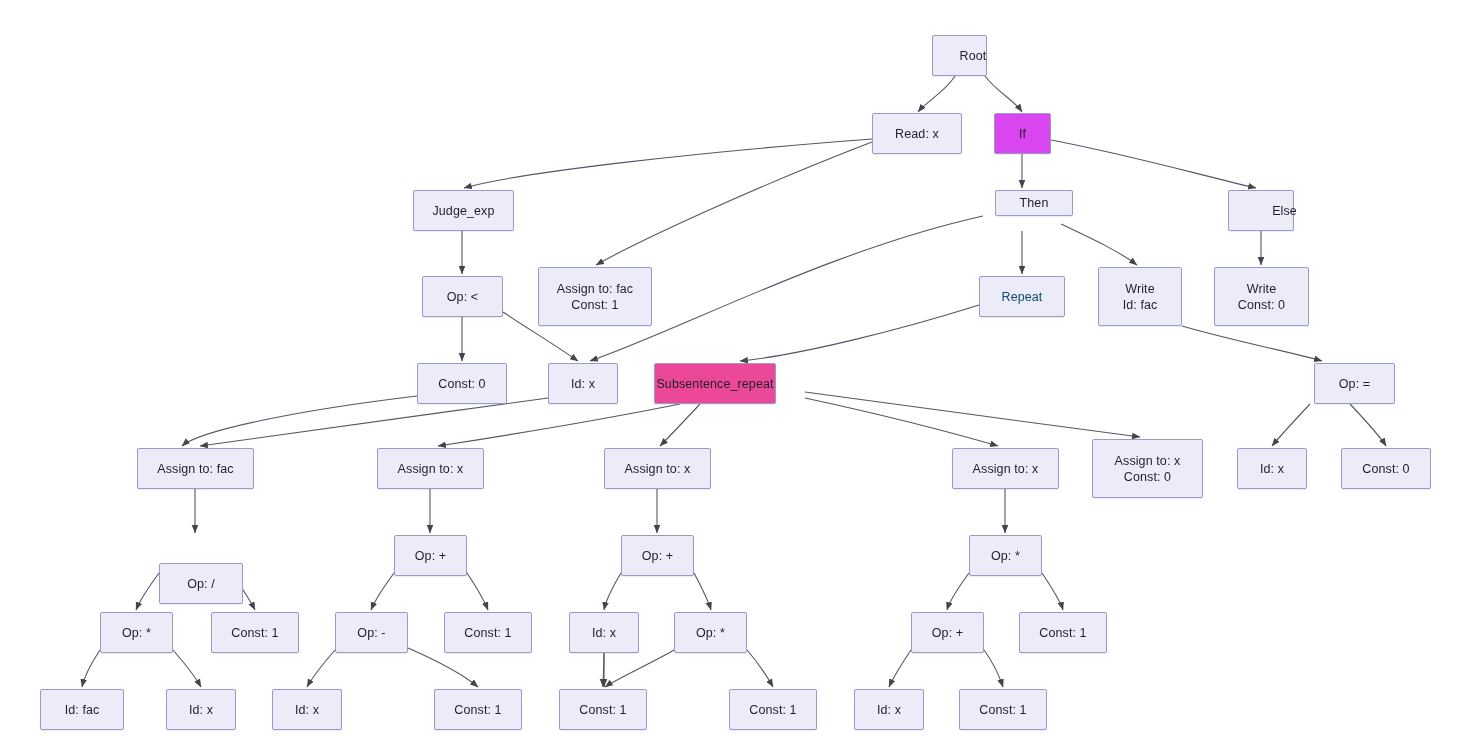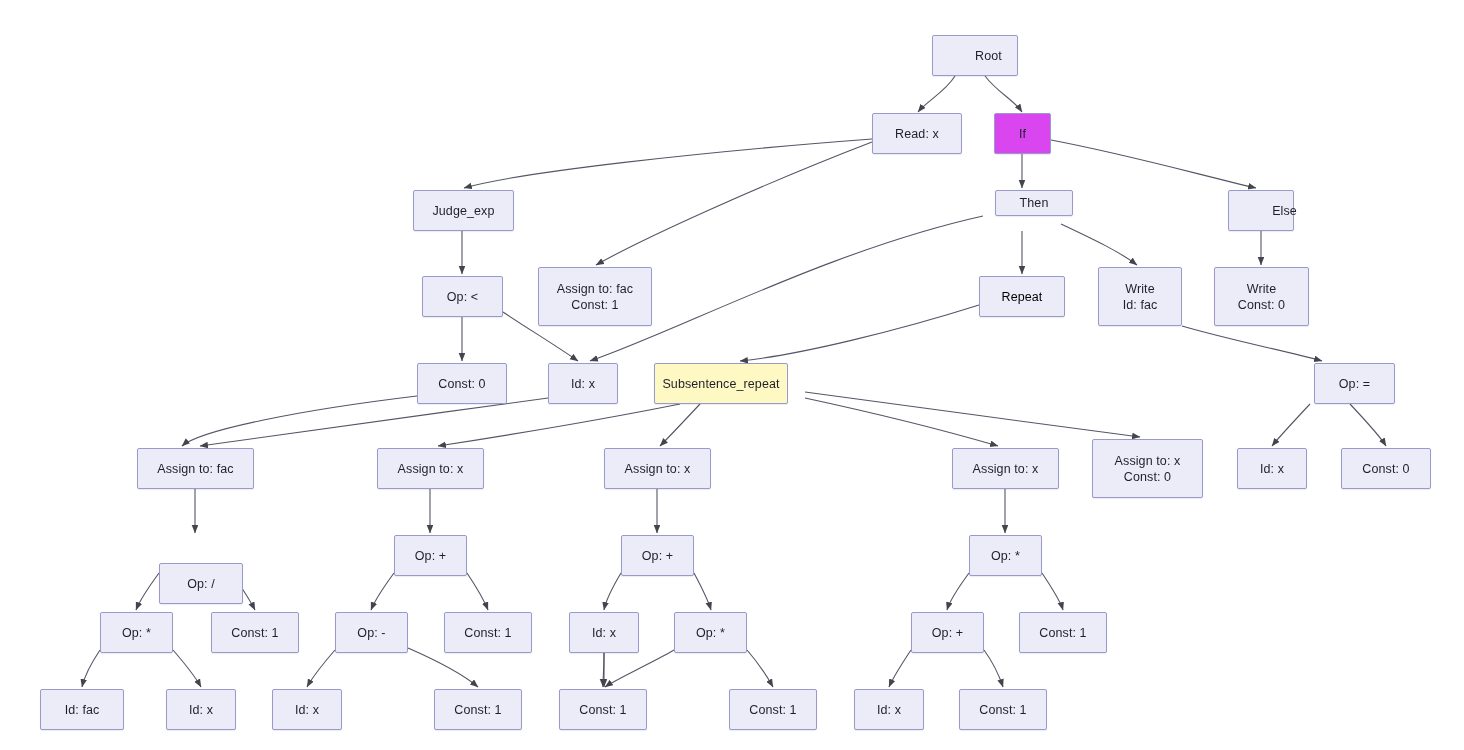--- a/index.html
+++ b/index.html
@@ -81,21 +81,21 @@
         <path d="M 408 648 C 440 662, 465 676, 478 687" marker-end="url(#arrow)"></path>
         <path d="M 604 653 C 604 668, 603 678, 603 687" marker-end="url(#arrow)"></path>
         <path d="M 674 650 C 650 664, 618 678, 605 687" marker-end="url(#arrow)"></path>
         <path d="M 747 650 C 760 665, 768 678, 773 687" marker-end="url(#arrow)"></path>
         <path d="M 911 650 C 901 665, 893 678, 889 687" marker-end="url(#arrow)"></path>
         <path d="M 984 650 C 995 665, 1000 678, 1003 687" marker-end="url(#arrow)"></path>
         <path d="M 604 653 L 604 687" marker-end="url(#arrow)"></path>
       </g>
   </svg>
   <div id="node-layer">
-      <div class="node" style="left: 932px; top: 35px; width: 86px; height: 41px; background: rgb(236, 236, 249); border-color: rgb(153, 153, 204); color: rgb(31, 31, 40); padding-left: 27px;">
+      <div class="node" style="left: 932px; top: 35px; width: 55px; height: 41px; background: rgb(236, 236, 249); border-color: rgb(153, 153, 204); color: rgb(31, 31, 40); padding-left: 27px;">
         <span class="ln">Root</span>
       </div>
       <div class="node" style="left: 872px; top: 113px; width: 90px; height: 41px; background: rgb(236, 236, 249); border-color: rgb(153, 153, 204); color: rgb(31, 31, 40);">
         <span class="ln">Read: x</span>
       </div>
       <div class="node" style="left: 994px; top: 113px; width: 57px; height: 41px; background: #d946ef; border-color: rgb(153, 153, 204); color: rgb(31, 31, 40);">
         <span class="ln">If</span>
       </div>
       <div class="node" style="left: 413px; top: 190px; width: 101px; height: 41px; background: rgb(236, 236, 249); border-color: rgb(153, 153, 204); color: rgb(31, 31, 40);">
         <span class="ln">Judge_exp</span>
@@ -106,38 +106,38 @@
       <div class="node" style="left: 1228px; top: 190px; width: 66px; height: 41px; background: rgb(236, 236, 249); border-color: rgb(153, 153, 204); color: rgb(31, 31, 40); padding-left: 47px;">
         <span class="ln">Else</span>
       </div>
       <div class="node" style="left: 422px; top: 276px; width: 81px; height: 41px; background: rgb(236, 236, 249); border-color: rgb(153, 153, 204); color: rgb(31, 31, 40);">
         <span class="ln">Op: &lt;</span>
       </div>
       <div class="node" style="left: 538px; top: 267px; width: 114px; height: 59px; background: rgb(236, 236, 249); border-color: rgb(153, 153, 204); color: rgb(31, 31, 40);">
         <span class="ln">Assign to: fac</span>
         <span class="ln">Const: 1</span>
       </div>
-      <div class="node" style="left: 979px; top: 276px; width: 86px; height: 41px; background: rgb(236, 236, 249); border-color: rgb(153, 153, 204); color: #000000;">
+      <div class="node" style="left: 979px; top: 276px; width: 86px; height: 41px; background: rgb(236, 236, 249); border-color: rgb(153, 153, 204); color: #0c4a6e;">
         <span class="ln">Repeat</span>
       </div>
       <div class="node" style="left: 1098px; top: 267px; width: 84px; height: 59px; background: rgb(236, 236, 249); border-color: rgb(153, 153, 204); color: rgb(31, 31, 40);">
         <span class="ln">Write</span>
         <span class="ln">Id: fac</span>
       </div>
       <div class="node" style="left: 1214px; top: 267px; width: 95px; height: 59px; background: rgb(236, 236, 249); border-color: rgb(153, 153, 204); color: rgb(31, 31, 40);">
         <span class="ln">Write</span>
         <span class="ln">Const: 0</span>
       </div>
       <div class="node" style="left: 417px; top: 363px; width: 90px; height: 41px; background: rgb(236, 236, 249); border-color: rgb(153, 153, 204); color: rgb(31, 31, 40);">
         <span class="ln">Const: 0</span>
       </div>
       <div class="node" style="left: 548px; top: 363px; width: 70px; height: 41px; background: rgb(236, 236, 249); border-color: rgb(153, 153, 204); color: rgb(31, 31, 40);">
         <span class="ln">Id: x</span>
       </div>
-      <div class="node" style="left: 654px; top: 363px; width: 134px; height: 41px; background: #fef9c3; border-color: rgb(153, 153, 204); color: rgb(31, 31, 40);">
+      <div class="node" style="left: 654px; top: 363px; width: 122px; height: 41px; background: #ec4899; border-color: rgb(153, 153, 204); color: rgb(31, 31, 40);">
         <span class="ln">Subsentence_repeat</span>
       </div>
       <div class="node" style="left: 1290px; top: 363px; width: 81px; height: 41px; background: rgb(236, 236, 249); border-color: rgb(153, 153, 204); color: rgb(31, 31, 40); margin-left: 24px;">
         <span class="ln">Op: =</span>
       </div>
       <div class="node" style="left: 137px; top: 448px; width: 117px; height: 41px; background: rgb(236, 236, 249); border-color: rgb(153, 153, 204); color: rgb(31, 31, 40);">
         <span class="ln">Assign to: fac</span>
       </div>
       <div class="node" style="left: 377px; top: 448px; width: 107px; height: 41px; background: rgb(236, 236, 249); border-color: rgb(153, 153, 204); color: rgb(31, 31, 40);">
         <span class="ln">Assign to: x</span>

